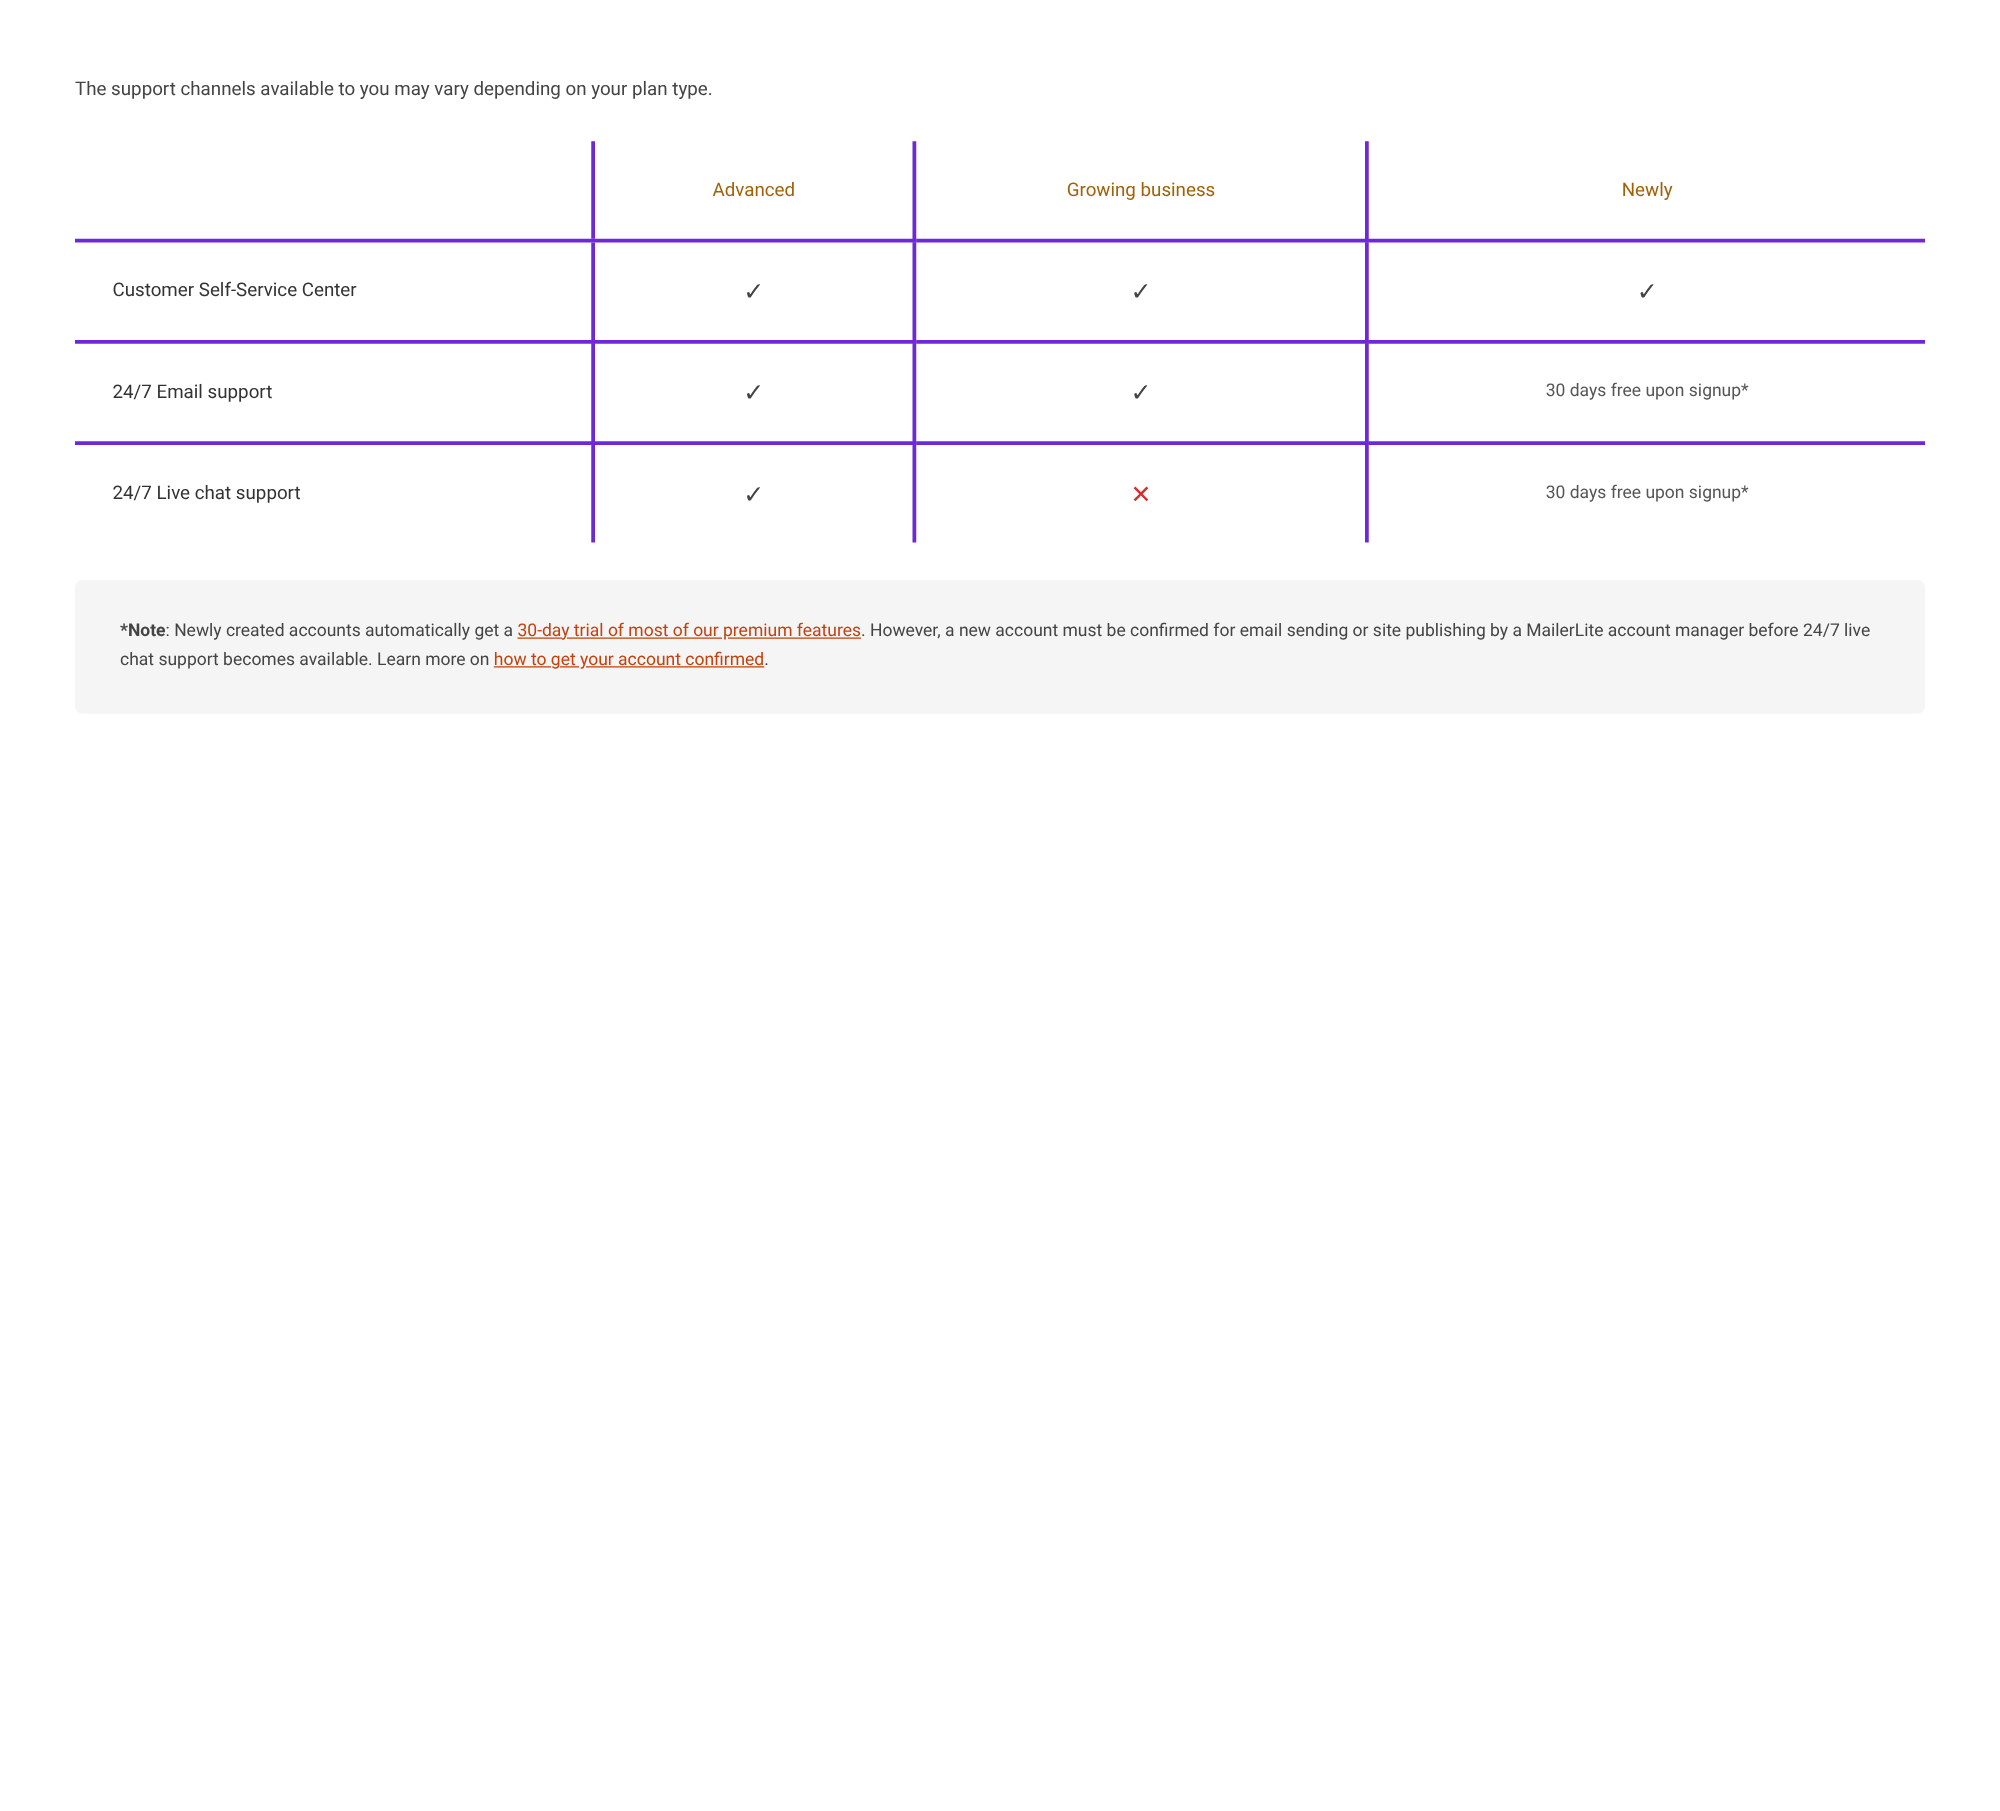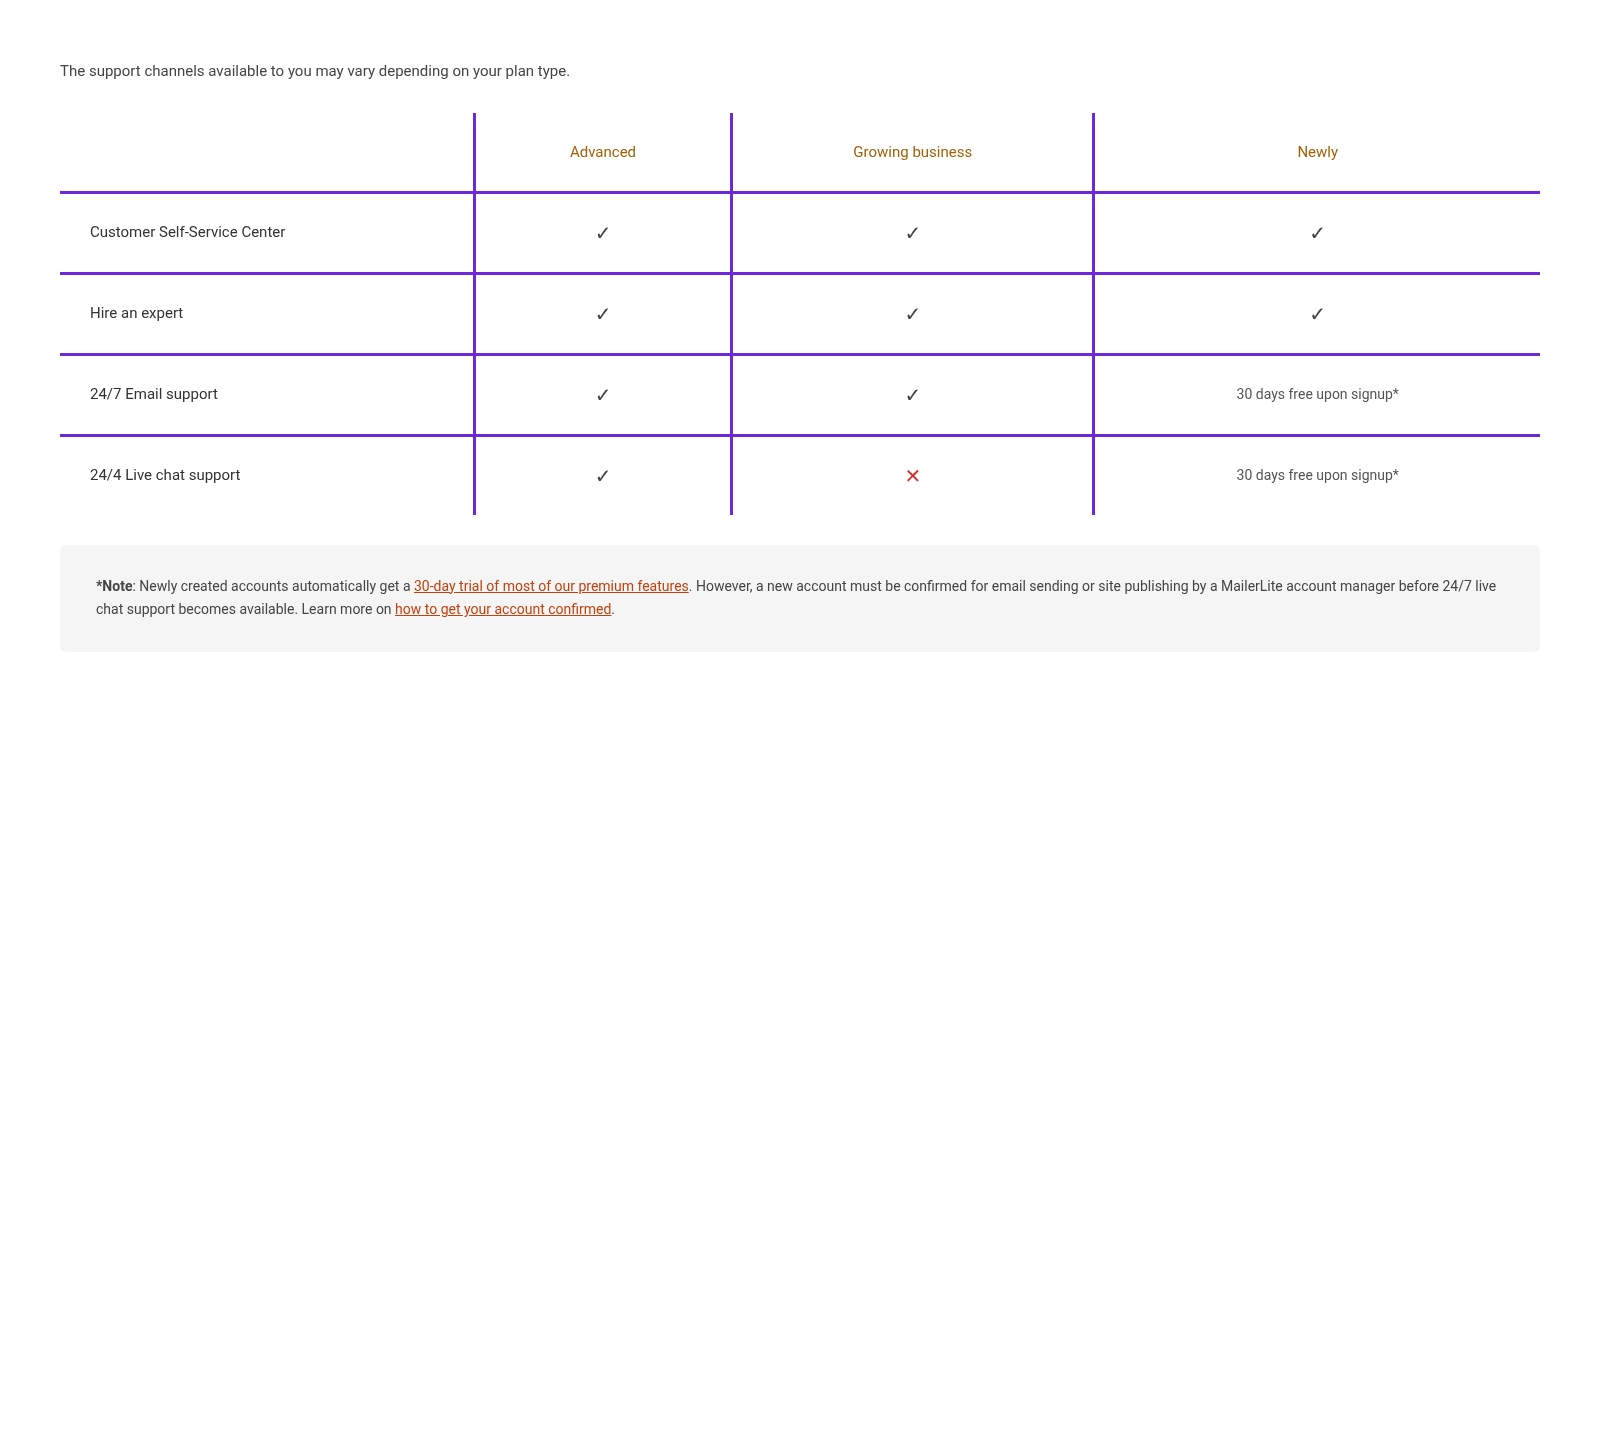--- a/index.html
+++ b/index.html
@@ -120,33 +120,27 @@
     </tr>
   </thead>
   <tbody id="table-body">
   <tr>
         <td>Customer Self-Service Center</td>
         <td><span class="check-icon">✓</span></td>
         <td><span class="check-icon">✓</span></td>
         <td><span class="check-icon">✓</span></td>
       </tr>
       <tr>
-        <td>Hire an expert</td>
-        <td><span class="check-icon">✓</span></td>
-        <td><span class="check-icon">✓</span></td>
-        <td><span class="check-icon">✓</span></td>
-      </tr>
-      <tr>
         <td>24/7 Email support</td>
         <td><span class="check-icon">✓</span></td>
         <td><span class="check-icon">✓</span></td>
         <td style="text-align: center; font-size: 14px; color: rgb(85, 85, 85);">30 days free upon signup*</td>
       </tr>
       <tr>
-        <td>24/4 Live chat support</td>
+        <td>24/7 Live chat support</td>
         <td><span class="check-icon">✓</span></td>
         <td><span class="cross-icon">✕</span></td>
         <td style="text-align: center; font-size: 14px; color: rgb(85, 85, 85);">30 days free upon signup*</td>
       </tr>
     </tbody>
 </table>
 
 <div class="note-box">
   <span style="font-weight:700;">*Note</span><span>: Newly created accounts automatically get a </span><a href="#">30-day trial of most of our premium features</a><span>. However, a new account must be confirmed for email sending or site publishing by a MailerLite account manager before 24/7 live chat support becomes available. Learn more on </span><a href="#">how to get your account confirmed</a><span>.</span>
 </div>

